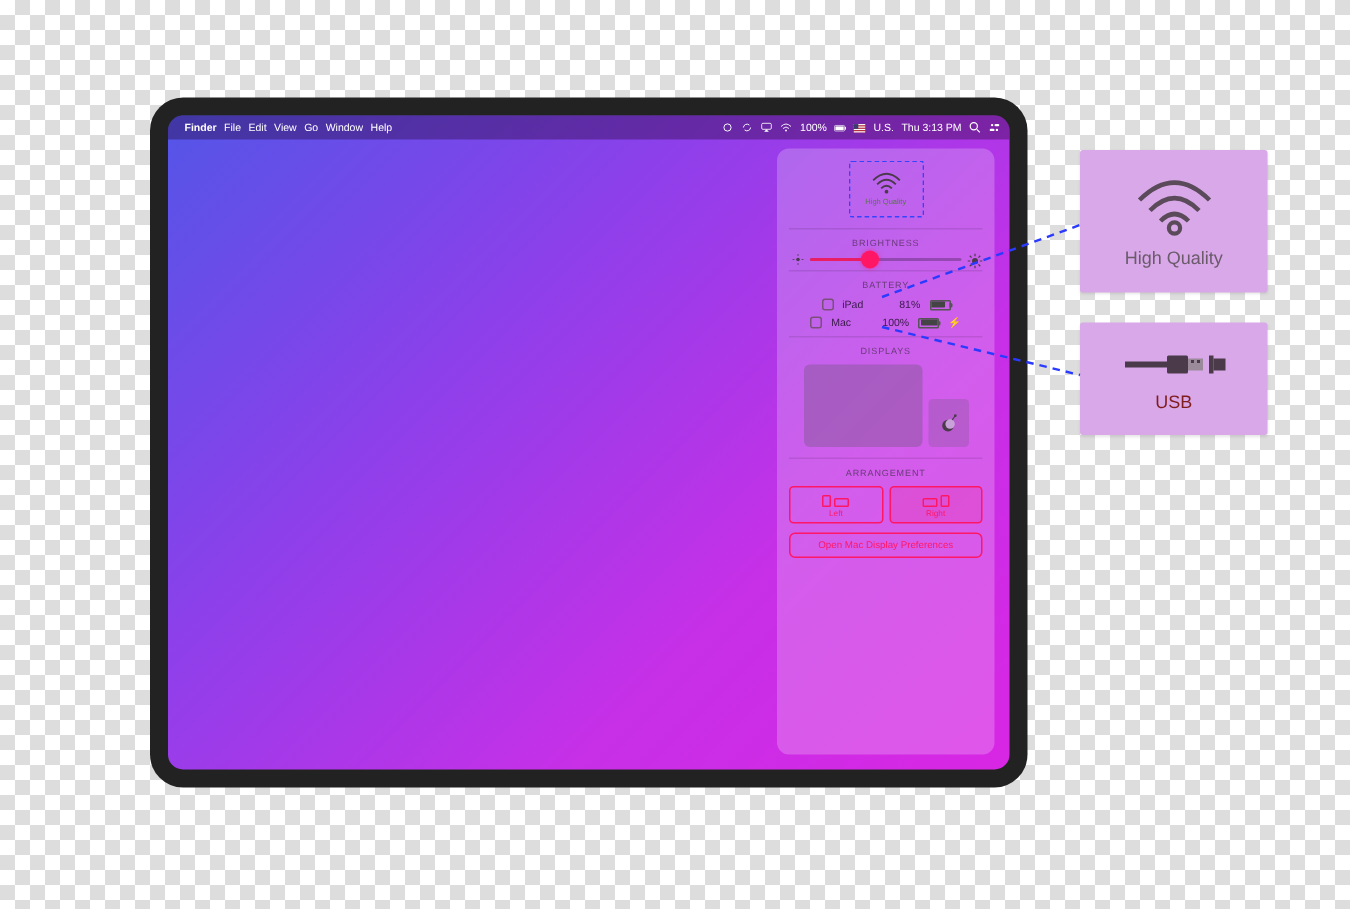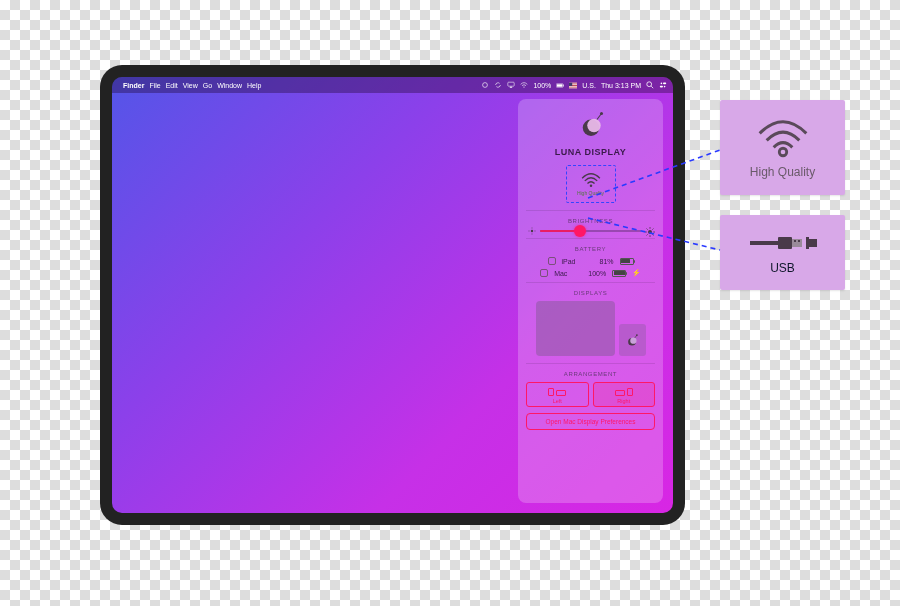--- a/index.html
+++ b/index.html
@@ -106,21 +106,21 @@
     position:absolute;
     background:#d8a8e8;
     border-radius:2px;
     display:flex; flex-direction:column; align-items:center; justify-content:center;
     color:#533;
     box-shadow: 0 1px 2px rgba(0,0,0,0.1);
   }
   .callout1 { left:720px; top:100px; width:125px; height:95px; }
   .callout1 .lbl{ font-size:12px; color:#6a5a6a; margin-top:6px;}
   .callout2 { left:720px; top:215px; width:125px; height:75px; }
-  .callout2 .lbl{ font-size:12px; color:#0f172a; margin-top:6px;}
+  .callout2 .lbl{ font-size:12px; color:#7f1d1d; margin-top:6px;}
   svg { display:block; }
   .dash-svg { position:absolute; left:0; top:0; pointer-events:none; }
 </style>
 </head>
 <body>
 
 <div class="ipad">
   <div class="screen">
 
     <div class="menubar">
@@ -188,31 +188,20 @@
               <circle cx="3" cy="3" r="1" fill="#fff"></circle>
               <rect x="5" y="2" width="4" height="2" rx="1" fill="#fff"></rect>
               <circle cx="7" cy="7" r="1" fill="#fff"></circle>
               <rect x="1" y="6" width="4" height="2" rx="1" fill="#fff"></rect>
             </svg>
         </span>
       </div>
     </div>
 
     <div class="panel">
-      <div class="panel-header">
-        <span class="luna-logo">
-          <svg width="30" height="30" viewBox="0 0 40 40">
-            <circle cx="20" cy="25" r="11" fill="#4a3a4a"></circle>
-            <circle cx="24" cy="22" r="9" fill="#e8b8e8" opacity="0.95"></circle>
-            <line x1="28" y1="14" x2="34" y2="6" stroke="#4a3a4a" stroke-width="1.5"></line>
-            <circle cx="34" cy="6" r="2" fill="#4a3a4a"></circle>
-          </svg>
-        </span>
-        <div class="panel-title">LUNA DISPLAY</div>
-      </div>
 
       <div class="conn-box">
         <span>
           <svg width="22" height="16" viewBox="0 0 24 18">
             <path d="M2 7 Q12 -3 22 7" fill="none" stroke="#4a3a4a" stroke-width="1.4"></path>
             <path d="M5 10 Q12 3 19 10" fill="none" stroke="#4a3a4a" stroke-width="1.4"></path>
             <path d="M8 13 Q12 9 16 13" fill="none" stroke="#4a3a4a" stroke-width="1.4"></path>
             <circle cx="12" cy="15.5" r="1.4" fill="#4a3a4a"></circle>
           </svg>
         </span>

